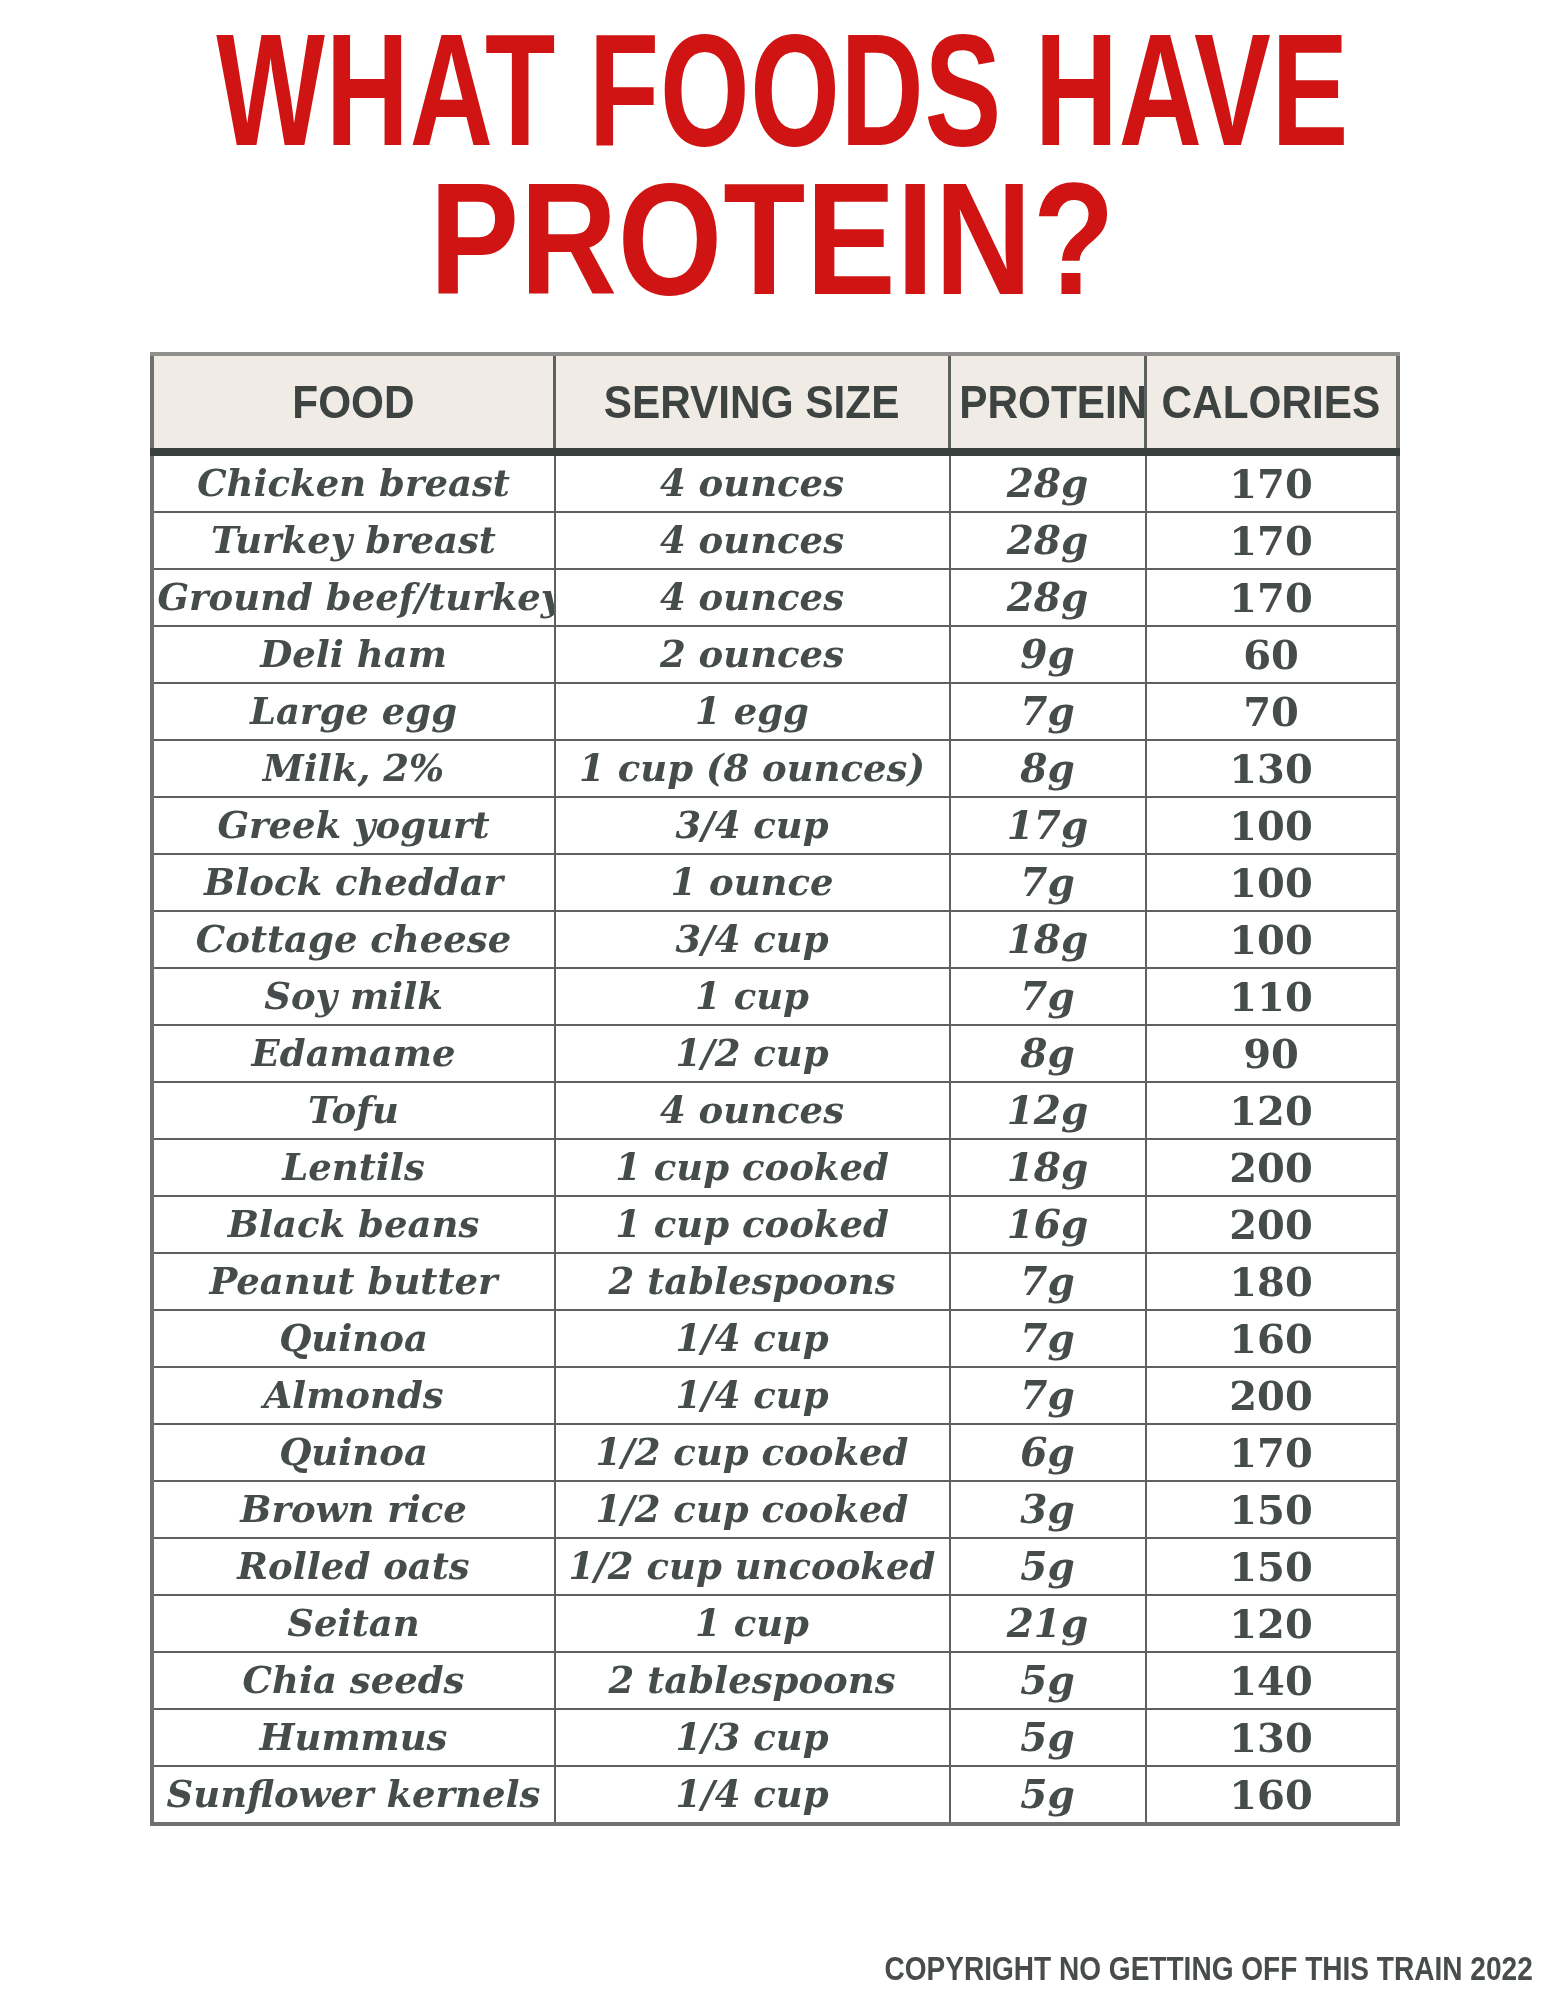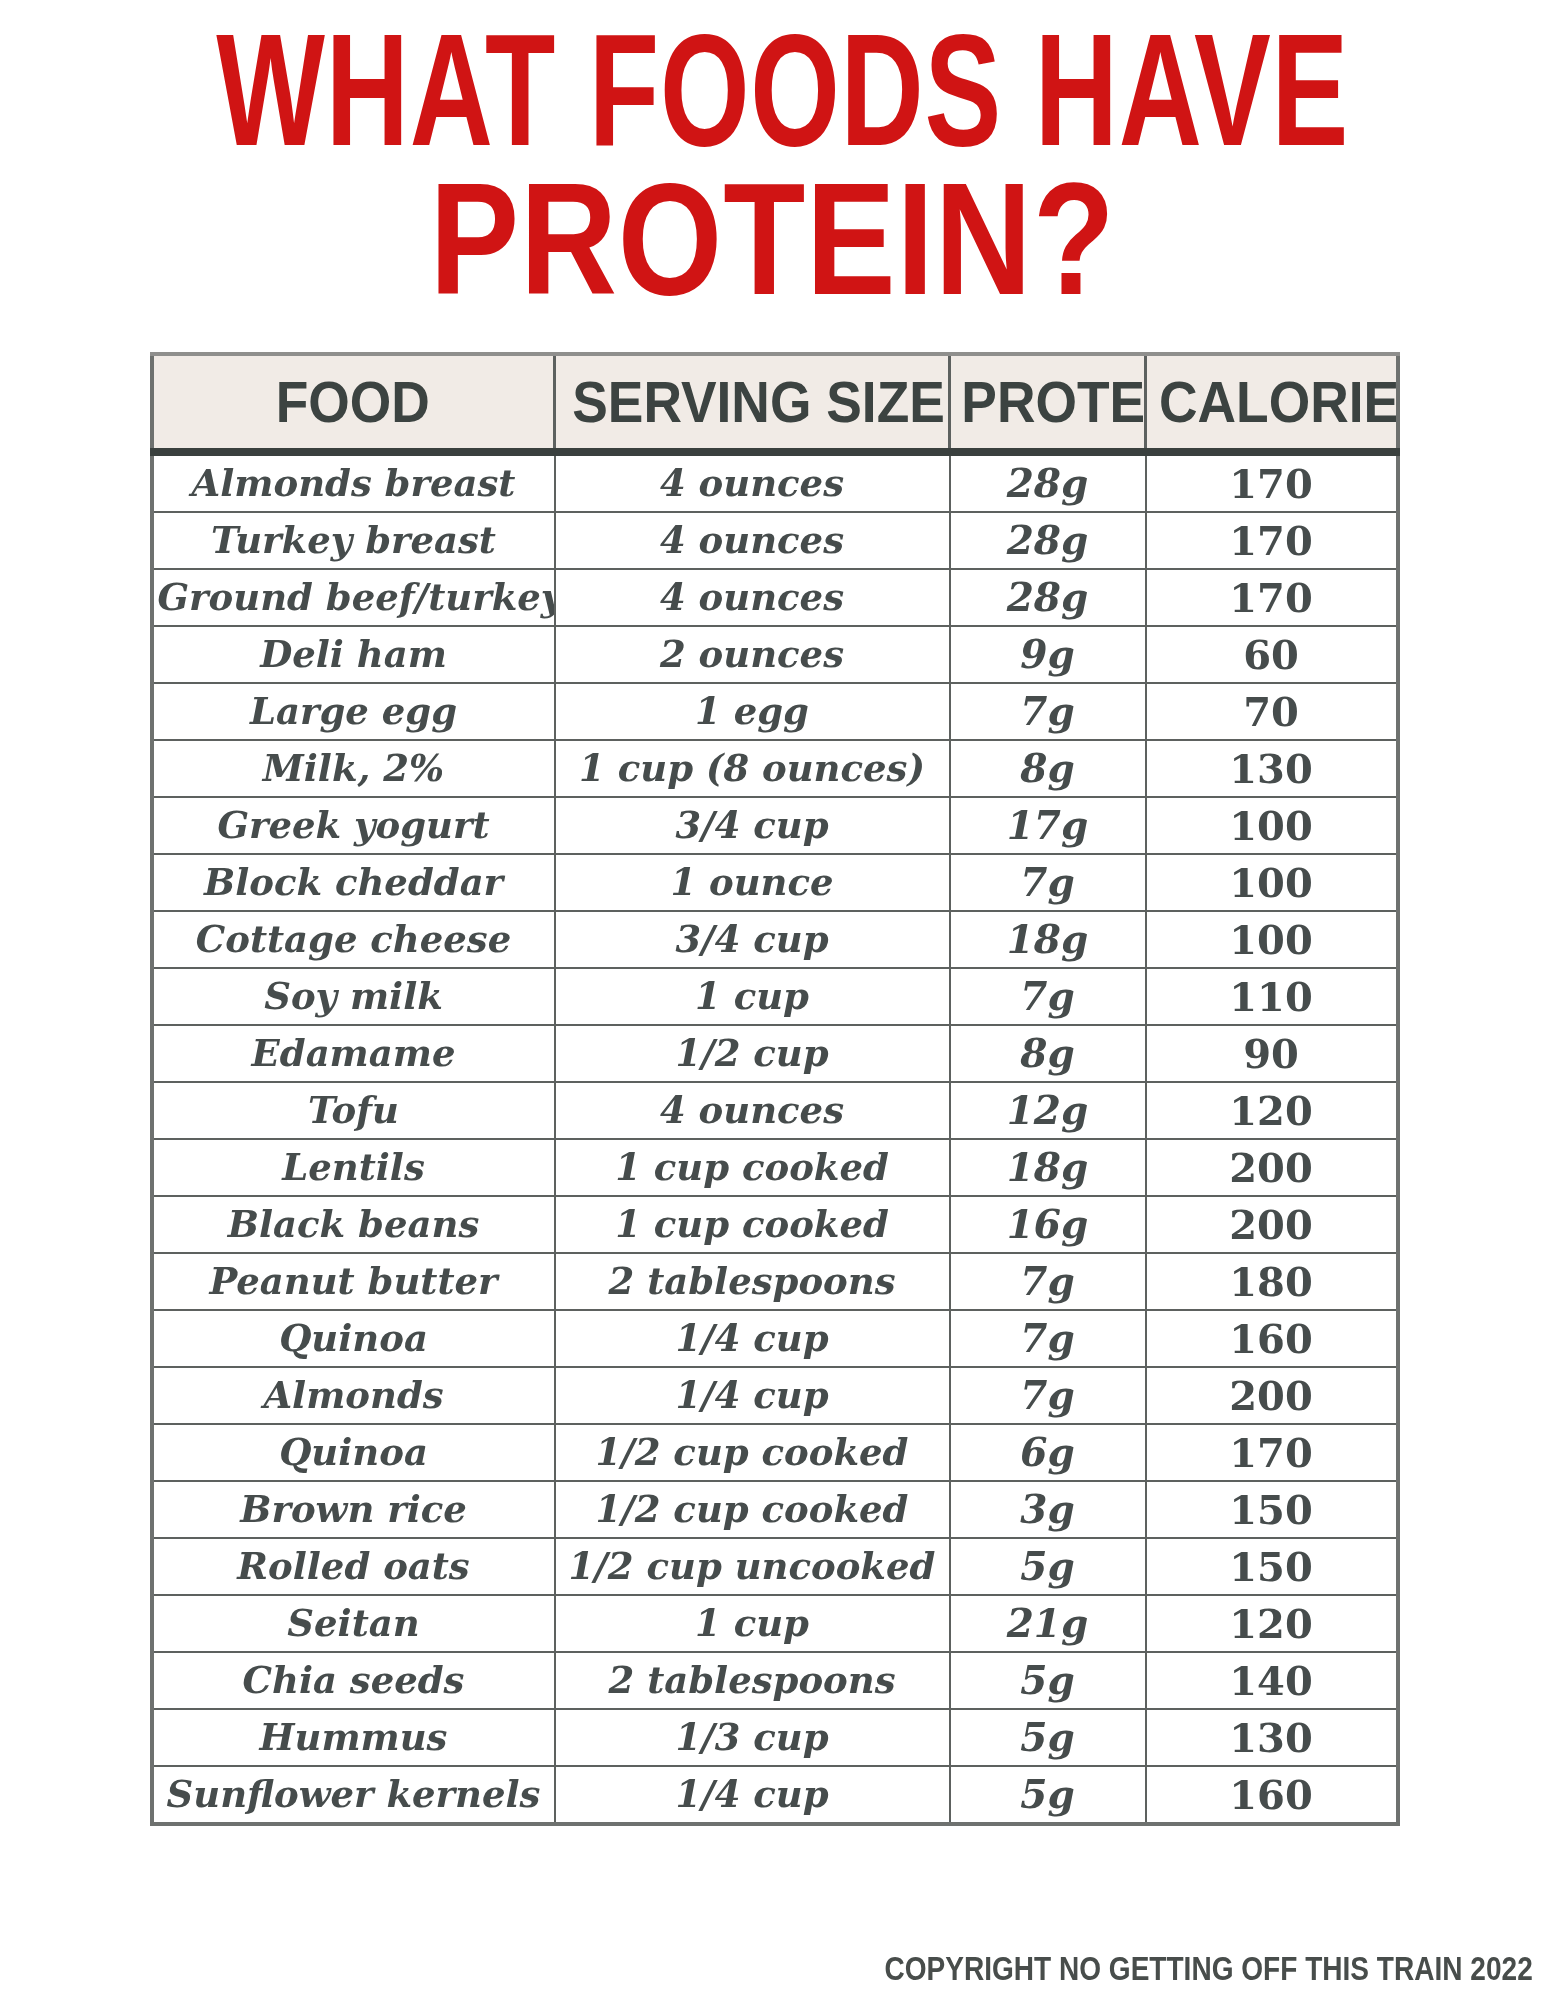--- a/index.html
+++ b/index.html
@@ -46,21 +46,21 @@
   col.c4 { width: 252px; }
 
   thead th {
     height: 92px;
     background: #f1ebe6;
     border: 3px solid #5d615f;
     border-top: 4px solid #8f8f8d;
     border-bottom: 8px solid #3a403e;
     color: #3c4341;
     font-weight: bold;
-    font-size: 58px;
+    font-size: 46px;
     text-align: center;
     vertical-align: middle;
     padding: 0;
     overflow: hidden;
   }
   thead th .hdr {
     display: inline-block;
     transform: scaleX(0.92);
     white-space: nowrap;
     letter-spacing: 0px;
@@ -113,21 +113,21 @@
     <thead>
       <tr>
         <th><span class="hdr">FOOD</span></th>
         <th><span class="hdr">SERVING SIZE</span></th>
         <th><span class="hdr">PROTEIN</span></th>
         <th><span class="hdr">CALORIES</span></th>
       </tr>
     </thead>
     <tbody>
         <tr>
-    <td class="c-food">Almonds breast</td>
+    <td class="c-food">Chicken breast</td>
     <td class="c-serving">4 ounces</td>
     <td class="c-protein">28g</td>
     <td class="c-cal">170</td>
   </tr>
         <tr>
     <td class="c-food">Turkey breast</td>
     <td class="c-serving">4 ounces</td>
     <td class="c-protein">28g</td>
     <td class="c-cal">170</td>
   </tr>

